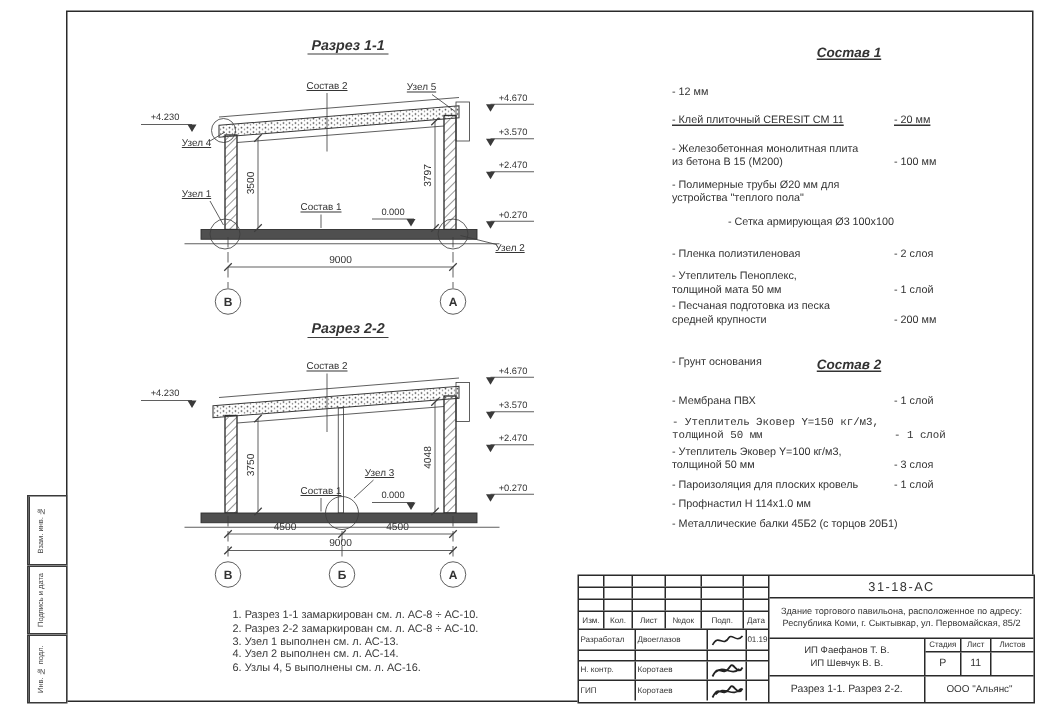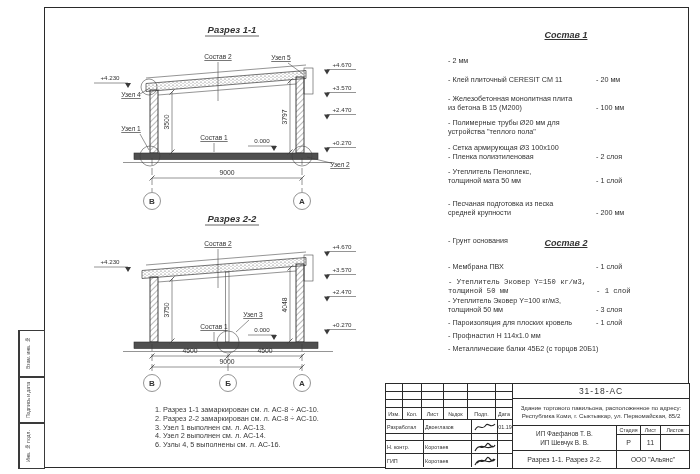--- a/index.html
+++ b/index.html
@@ -279,45 +279,45 @@
       <g>
         <circle class="ln thin" cx="302" cy="383" r="8.5"></circle>
         <text class="s-axis" x="302" y="386" text-anchor="middle">А</text>
       </g>
     </g>
   </svg>
 
   <div class="comp" style="top:30px;">
     <div class="comp-title" style="margin-bottom:14px;">Состав 1</div>
     <div class="li" style="margin-bottom:10px;">
-        <div class="vl">- 2 мм</div>
-      </div>
-    <div class="li" style="margin-bottom:10px;">
+        <div class="vl">- 12 мм</div>
+      </div>
+    <div class="li" style="margin-bottom:10px;text-decoration:underline;">
         <div class="nm">- Клей плиточный CERESIT CM 11</div>
         <div class="vl">- 20 мм</div>
       </div>
     <div class="li" style="margin-bottom:6px;">
         <div class="nm">- Железобетонная монолитная плита
 из бетона В 15 (М200)</div>
         <div class="vl">- 100 мм</div>
       </div>
     <div class="li" style="margin-bottom:7px;">
         <div class="nm">- Полимерные трубы Ø20 мм для
 устройства "теплого пола"</div>
         <div class="vl"></div>
       </div>
-    <div class="li" style="margin-bottom:0;">
+    <div class="li" style="margin-bottom:12px;text-align:right;">
         <div class="nm">- Сетка армирующая Ø3 100х100</div>
         <div class="vl"></div>
       </div>
     <div class="li" style="margin-bottom:6px;">
         <div class="nm">- Пленка полиэтиленовая</div>
         <div class="vl">- 2 слоя</div>
       </div>
-    <div class="li" style="margin-bottom:14px;">
+    <div class="li" style="margin-bottom:2px;">
         <div class="nm">- Утеплитель Пеноплекс,
 толщиной мата 50 мм</div>
         <div class="vl">- 1 слой</div>
       </div>
     <div class="li" style="margin-bottom:19px;">
         <div class="nm">- Песчаная подготовка из песка
 средней крупности</div>
         <div class="vl">- 200 мм</div>
       </div>
     <div class="li">

